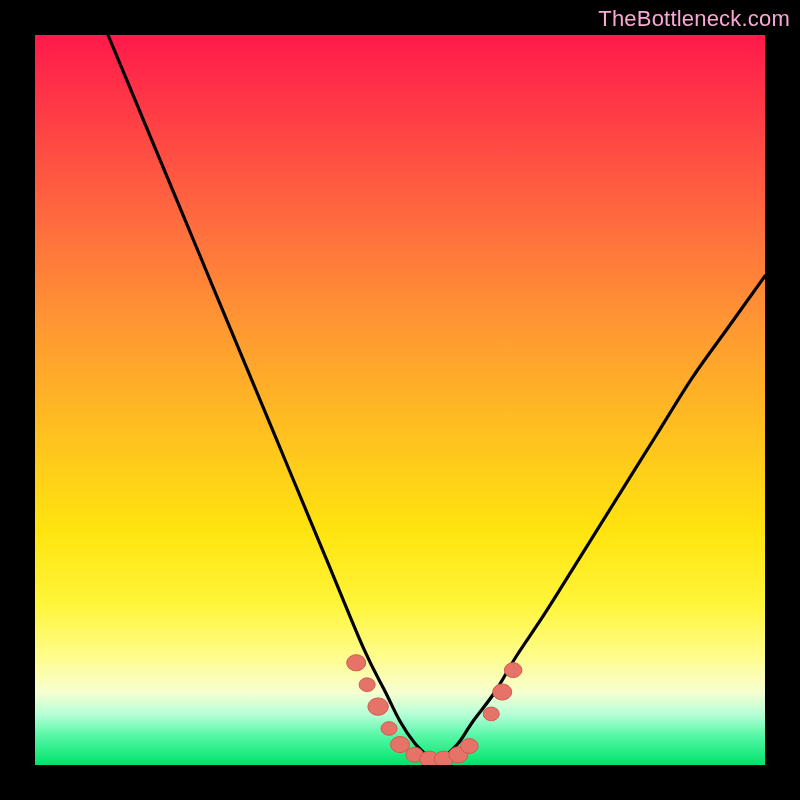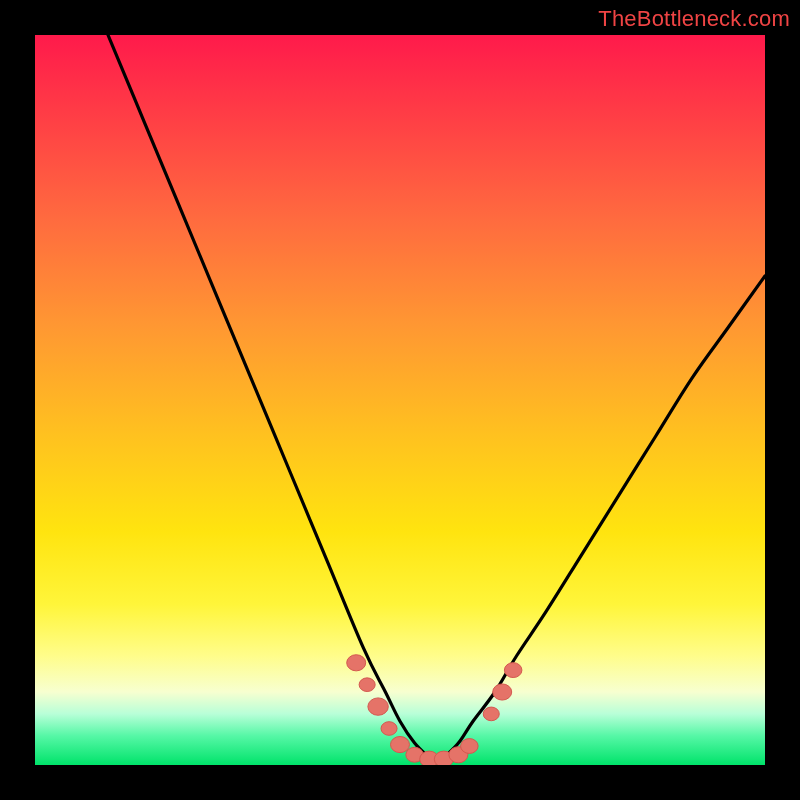--- a/index.html
+++ b/index.html
@@ -36,21 +36,21 @@
       #fffd8a 85%,
       #f7ffd0 90%,
       #b8ffd8 93%,
       #56f7a6 96%,
       #00e36a 100%);
   }
   .watermark {
     position: absolute;
     top: 6px;
     right: 10px;
-    color: #ef4444;
+    color: #f9a8d4;
     font-size: 22px;
     font-weight: 500;
     letter-spacing: 0.2px;
     user-select: none;
   }
   svg.curves {
     position: absolute;
     top: 0;
     left: 0;
     width: 730px;

